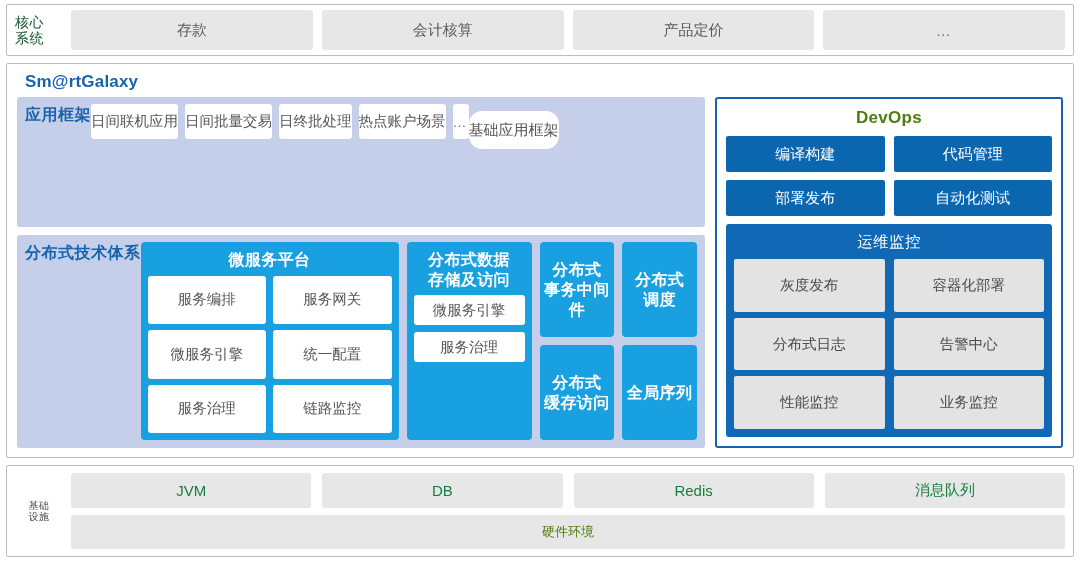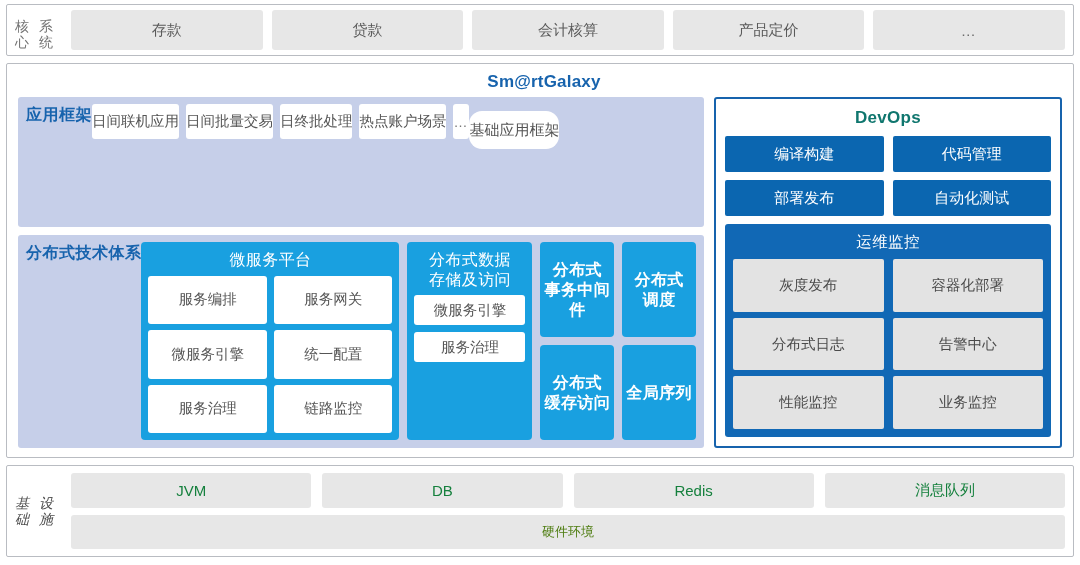--- a/index.html
+++ b/index.html
@@ -10,34 +10,33 @@
     -webkit-font-smoothing:antialiased;
   }
   .page{position:relative;width:1080px;height:565px;box-sizing:border-box;padding:4px 6px 4px 6px;}
 
   
   .panel{
     box-sizing:border-box;
     border:1px solid #b9bcc2;
     background:#ffffff;
     border-radius:2px;
-    align-items:center;
   }
 
   
   .core-band{
     display:flex;align-items:stretch;
     height:52px;
     padding:5px 8px;
     margin-bottom:7px;
   }
   .core-label{
     flex:0 0 48px;
-    display:flex;flex-direction:row;align-items:flex-end;justify-content:center;
-    font-size:14px;color:#737373;line-height:1.15;letter-spacing:.5px;
+    display:flex;flex-direction:column;align-items:flex-start;justify-content:center;
+    font-size:14px;color:#14532d;line-height:1.15;letter-spacing:.5px;
   }
   .core-items{flex:1;display:flex;gap:9px;margin-left:8px;}
   .core-item{
     flex:1;
     background:#e7e7e7;
     border-radius:3px;
     display:flex;align-items:center;justify-content:center;
     font-size:15px;color:#5a5a5a;
   }
   .core-item.ellipsis{font-size:15px;letter-spacing:2px;color:#6b6b6b;}
@@ -90,21 +89,21 @@
 
   
   .dist{flex:1 1 auto;min-height:0;}
   .dist-cols{flex:1;display:flex;gap:8px;min-height:0;}
   .bluebox{
     background:#19a0e0;border-radius:4px;
     display:flex;flex-direction:column;
     padding:6px 7px 7px 7px;box-sizing:border-box;
   }
   .bluebox-title{
-    color:#ffffff;font-weight:normal;text-align:center;
+    color:#ffffff;font-weight:bold;text-align:center;
     font-size:16px;line-height:1.22;margin:2px 0 6px 0;letter-spacing:.4px;
   }
   .white-chip{
     background:#ffffff;border-radius:3px;
     display:flex;align-items:center;justify-content:center;
     font-size:14.5px;color:#555;white-space:nowrap;
   }
 
   
   .col-ms{flex:0 0 258px;}
@@ -128,21 +127,21 @@
 
   
   .devops{
     flex:1;
     border:2px solid #1763ad;border-radius:3px;
     background:#ffffff;
     padding:7px 9px 9px 9px;box-sizing:border-box;
     display:flex;flex-direction:column;
   }
   .devops-title{
-    text-align:center;font-size:17px;font-weight:bold;color:#0f766e;
+    text-align:center;font-size:17px;font-weight:bold;color:#4d7c0f;
     margin:2px 0 8px 0;letter-spacing:.3px;
   }
   .navy-chip{
     background:#0b66b0;border-radius:2px;
     display:flex;align-items:center;justify-content:center;
     color:#ffffff;font-size:15px;white-space:nowrap;
   }
   .devops-platform{height:36px;margin-bottom:8px;}
   .devops-row{display:flex;gap:9px;margin-bottom:8px;}
   .devops-row .navy-chip{flex:1;height:36px;}
@@ -164,22 +163,22 @@
   }
 
   
   .infra{
     display:flex;align-items:stretch;
     height:92px;
     padding:7px 8px;
   }
   .infra-label{
     flex:0 0 48px;
-    display:flex;flex-direction:row;align-items:center;justify-content:center;
-    font-size:14px;color:#4d4d4d;line-height:1.15;letter-spacing:.5px;font-style:italic;
+    display:flex;flex-direction:column;align-items:center;justify-content:center;
+    font-size:10px;color:#4d4d4d;line-height:1.15;letter-spacing:.5px;
   }
   .infra-col{flex:1;display:flex;flex-direction:column;gap:7px;margin-left:8px;}
   .infra-row{display:flex;gap:11px;flex:1;}
   .infra-chip{
     flex:1;background:#e7e7e7;border-radius:3px;
     display:flex;align-items:center;justify-content:center;
     font-size:15px;color:#15803d;
   }
   .infra-wide{
     flex:1;background:#e7e7e7;border-radius:3px;
@@ -192,21 +191,20 @@
 
 <div class="page">
 
   <div class="panel core-band">
     <div class="core-label">
       <span>核心</span>
       <span>系统</span>
     </div>
     <div class="core-items">
       <div class="core-item">存款</div>
-      <div class="core-item">贷款</div>
       <div class="core-item">会计核算</div>
       <div class="core-item">产品定价</div>
       <div class="core-item ellipsis">…</div>
     </div>
   </div>
 
   <div class="panel galaxy">
     <div class="galaxy-title">Sm@rtGalaxy</div>
 
     <div class="galaxy-body">

